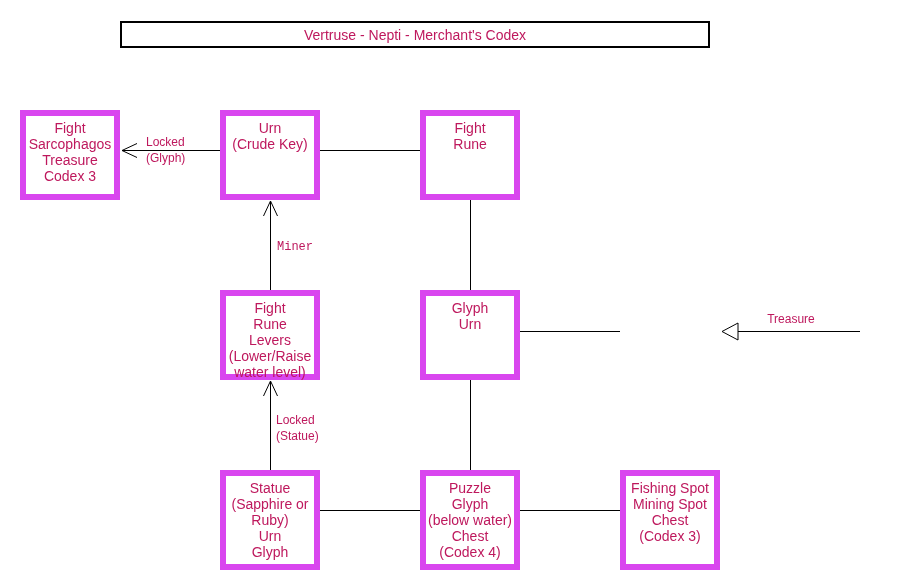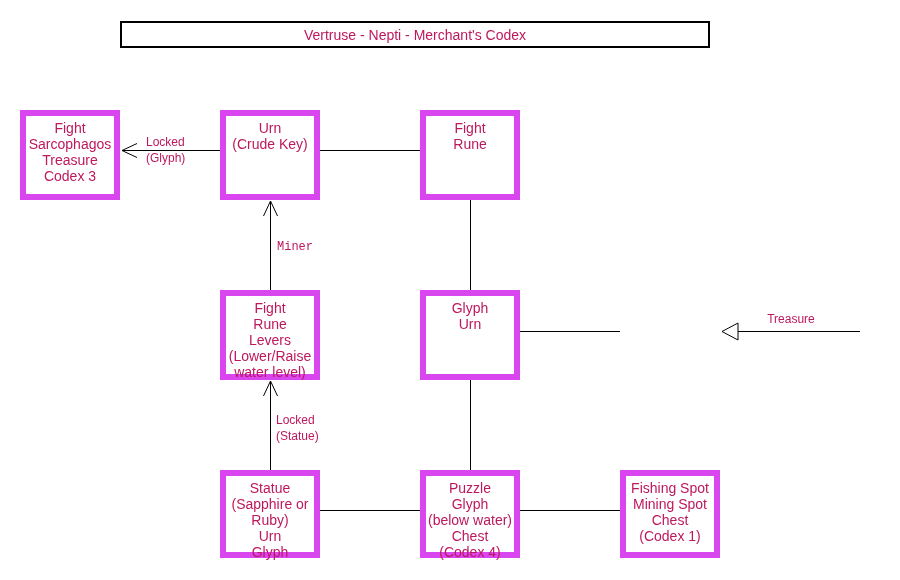--- a/index.html
+++ b/index.html
@@ -44,21 +44,21 @@
     background: #ffffff;
     box-sizing: border-box;
     text-align: center;
     white-space: pre-line;
     font-size: 14px;
     line-height: 16px;
     padding-top: 4px;
   }
   .row-top  { top: 110px; height: 90px; }
   .row-mid  { top: 290px; height: 90px; }
-  .row-bot  { top: 470px; height: 88px; }
+  .row-bot  { top: 470px; height: 100px; }
   .col-a { left: 20px; }
   .col-b { left: 220px; }
   .col-c { left: 420px; }
   .col-d { left: 620px; }
   .edge-label {
     position: absolute;
     font-size: 12px;
     line-height: 16px;
     white-space: pre-line;
     background: transparent;
@@ -131,21 +131,21 @@
 
   <div class="node row-bot col-c">Puzzle
 Glyph
 (below water)
 Chest
 (Codex 4)</div>
 
   <div class="node row-bot col-d">Fishing Spot
 Mining Spot
 Chest
-(Codex 1)</div>
+(Codex 3)</div>
 
   <div class="edge-label" id="lbl-locked-glyph">Locked
 (Glyph)</div>
 
   <div class="edge-label" id="lbl-miner">Miner</div>
 
   <div class="edge-label" id="lbl-locked-statue">Locked
 (Statue)</div>
 
   <div class="edge-label" id="lbl-entrance">Treasure</div>

